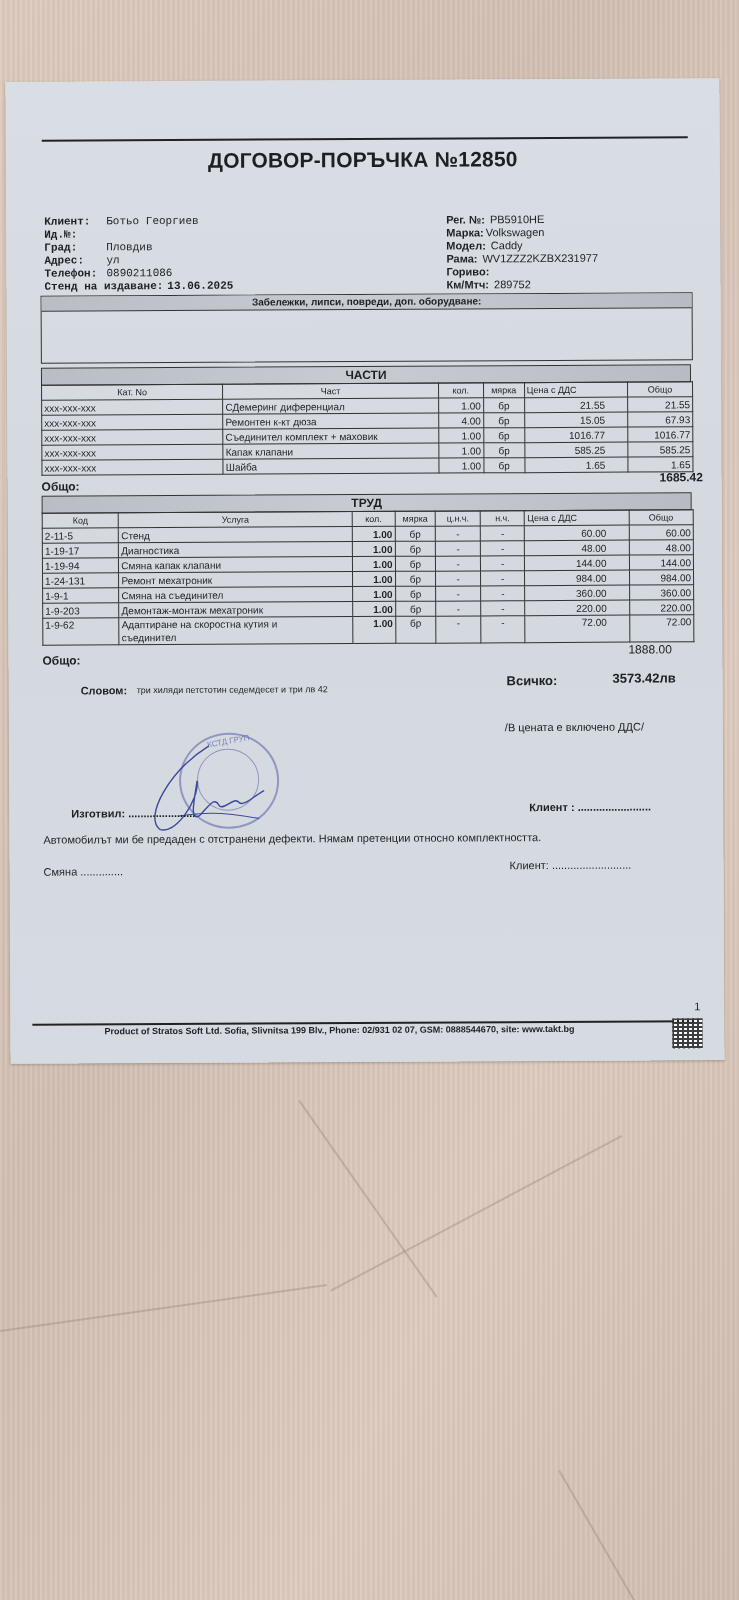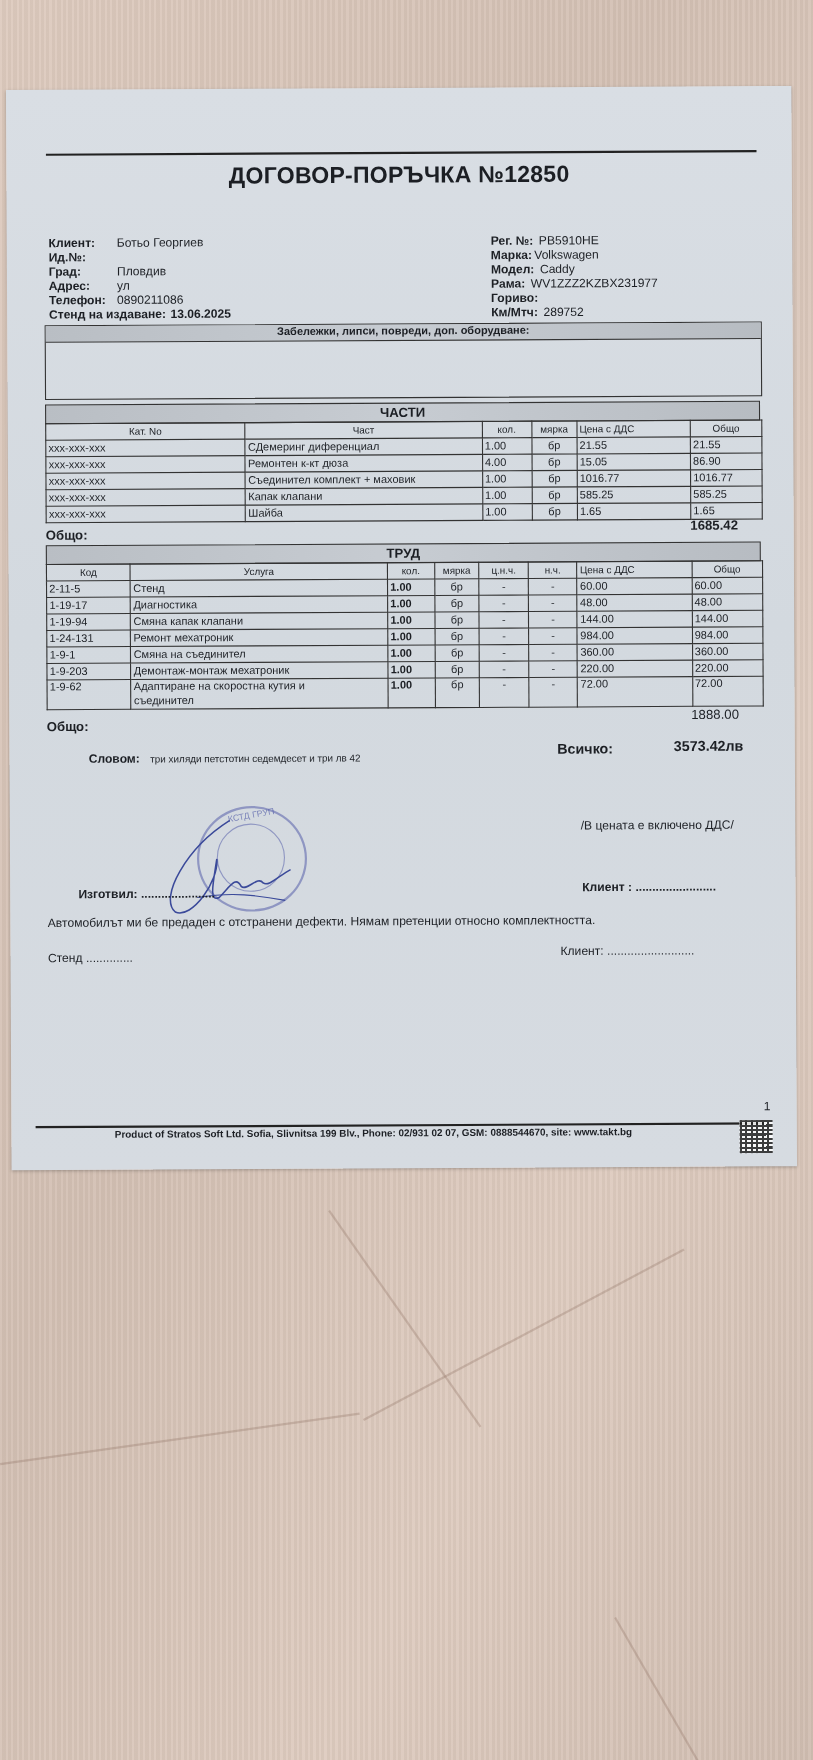--- a/index.html
+++ b/index.html
@@ -23,21 +23,21 @@
     .rule{position:absolute;height:1.5px;background:#222;}
     .title{position:absolute;left:0;width:100%;top:68px;text-align:center;font-weight:bold;font-size:21px;letter-spacing:0.2px;}
     .info{position:absolute;font-size:11px;line-height:13px;}
     .info .row{display:flex;white-space:nowrap;height:13px;}
     .info .lbl{font-weight:bold;}
     .box{position:absolute;border:1px solid #333;}
     .band{background:linear-gradient(90deg,#b9bec4,#c7ccd2 50%,#b7bcc2);border-bottom:1px solid #333;text-align:center;font-weight:bold;}
     table{border-collapse:collapse;position:absolute;font-size:10px;}
     td,th{border:1px solid #333;padding:0 2px;height:14px;line-height:13px;white-space:nowrap;}
     th{font-weight:normal;font-size:9px;}
-    .r{}
+    .r{text-align:right;}
     .c{text-align:center;}
     .b{font-weight:bold;}
     .tot{position:absolute;font-size:12px;}
     .sm{font-size:11px;}
     .stamp{position:absolute;border-radius:50%;border:2px solid rgba(85,95,170,0.55);}
     .sig{position:absolute;}
     .qr{position:absolute;width:30px;height:30px;
       background:
         repeating-linear-gradient(0deg,#222 0 2px,transparent 2px 4px),
         repeating-linear-gradient(90deg,#222 0 2px,#fff 2px 5px);
@@ -49,21 +49,21 @@
 <div class="fold" style="left:300px;top:1100px;width:240px;transform:rotate(55deg);"></div>
 <div class="fold" style="left:330px;top:1290px;width:330px;transform:rotate(-28deg);"></div>
 <div class="fold" style="left:0px;top:1330px;width:330px;transform:rotate(-8deg);"></div>
 <div class="fold" style="left:560px;top:1470px;width:200px;transform:rotate(60deg);"></div>
 
 <div class="paper">
 
   <div class="rule" style="left:36px;top:58px;width:646px;"></div>
   <div class="title">ДОГОВОР-ПОРЪЧКА №12850</div>
 
-  <div class="info" style="left:38px;top:134px;">
+  <div class="info" style="left:38px;top:134px;font-family:Liberation Mono, monospace;">
     <div class="row">
         <span class="lbl" style="width:62px">Клиент:</span>
         <span>Ботьо Георгиев</span>
       </div>
     <div class="row">
         <span class="lbl" style="width:62px">Ид.№:</span>
         <span></span>
       </div>
     <div class="row">
         <span class="lbl" style="width:62px">Град:</span>
@@ -136,21 +136,21 @@
             <td class="c">бр</td>
             <td class="r" style="padding-right:22px">21.55</td>
             <td class="r">21.55</td>
           </tr>
         <tr>
             <td>xxx-xxx-xxx</td>
             <td>Ремонтен к-кт дюза</td>
             <td class="r">4.00</td>
             <td class="c">бр</td>
             <td class="r" style="padding-right:22px">15.05</td>
-            <td class="r">86.90</td>
+            <td class="r">67.93</td>
           </tr>
         <tr>
             <td>xxx-xxx-xxx</td>
             <td>Съединител комплект + маховик</td>
             <td class="r">1.00</td>
             <td class="c">бр</td>
             <td class="r" style="padding-right:22px">1016.77</td>
             <td class="r">1016.77</td>
           </tr>
         <tr>
@@ -166,21 +166,21 @@
             <td>Шайба</td>
             <td class="r">1.00</td>
             <td class="c">бр</td>
             <td class="r" style="padding-right:22px">1.65</td>
             <td class="r">1.65</td>
           </tr>
       </tbody>
     </table>
   </div>
   <div class="tot b" style="left:34px;top:398px;">Общо:</div>
-  <div class="tot b" style="left:620px;top:392px;text-align:center;">1685.42</div>
+  <div class="tot b" style="left:652px;top:392px;text-align:center;">1685.42</div>
 
   <div class="box" style="left:34px;top:414px;width:650px;height:150px;border:none;">
     <div class="band" style="border:1px solid #333;font-size:12px;height:16px;line-height:16px;">ТРУД</div>
     <table style="left:0;top:17px;width:652px;">
       <thead>
         <tr>
           <th style="width:72px">Код</th>
           <th style="width:230px">Услуга</th>
           <th style="width:38px">кол.</th>
           <th style="width:36px">мярка</th>
@@ -267,34 +267,34 @@
       </tbody>
     </table>
   </div>
   <div class="tot b" style="left:34px;top:572px;">Общо:</div>
   <div class="tot" style="left:620px;top:564px;">1888.00</div>
 
   <div class="abs b" style="left:72px;top:603px;font-size:11px;">Словом:</div>
   <div class="abs" style="left:128px;top:604px;font-size:9px;">три хиляди петстотин  седемдесет и три лв 42</div>
   <div class="abs b" style="left:498px;top:594px;font-size:13px;">Всичко:</div>
   <div class="abs b" style="left:604px;top:592px;font-size:13px;">3573.42лв</div>
-  <div class="abs sm" style="left:519px;top:642px;margin-top:24px;">/В цената е включено ДДС/</div>
+  <div class="abs sm" style="left:496px;top:642px;">/В цената е включено ДДС/</div>
 
   <div class="stamp" style="left:170px;top:652px;width:96px;height:92px;">
     <div style="position:absolute;left:16px;top:14px;width:60px;height:60px;border-radius:50%;border:1px solid rgba(85,95,170,0.55);"></div>
     <div style="position:absolute;left:26px;top:2px;font-size:8px;color:rgba(85,95,170,0.7);transform:rotate(-10deg);">КСТД ГРУП</div>
   </div>
   <svg class="sig" style="left:130px;top:660px;" width="150" height="100" viewBox="0 0 150 100">
     <path d="M 70 5 C 30 30, 5 75, 20 88 C 35 95, 60 60, 58 40 C 55 60, 50 80, 60 75 C 70 65, 75 55, 80 65 C 85 70, 95 55, 100 62 C 105 66, 115 55, 125 50" fill="none" stroke="#3b4a9a" stroke-width="1.4"></path>
     <path d="M 40 75 C 60 72, 80 70, 120 78" fill="none" stroke="#3b4a9a" stroke-width="1"></path>
   </svg>
 
   <div class="abs b sm" style="left:62px;top:726px;">Изготвил: ......................</div>
   <div class="abs b sm" style="left:520px;top:722px;">Клиент : ........................</div>
   <div class="abs sm" style="left:34px;top:752px;">Автомобилът ми бе предаден с отстранени дефекти. Нямам претенции относно комплектността.</div>
-  <div class="abs sm" style="left:34px;top:784px;">Стенд ..............</div>
+  <div class="abs sm" style="left:34px;top:784px;">Смяна ..............</div>
   <div class="abs sm" style="left:500px;top:780px;">Клиент: ..........................</div>
 
   <div class="abs" style="left:684px;top:922px;font-size:11px;">1</div>
   <div class="rule" style="left:22px;top:942px;width:662px;"></div>
   <div class="abs b" style="left:94px;top:945px;font-size:9px;">Product of Stratos Soft Ltd. Sofia, Slivnitsa 199 Blv., Phone: 02/931 02 07, GSM: 0888544670, site: www.takt.bg</div>
   <div class="qr" style="left:662px;top:940px;"></div>
 </div>
 
 </body></html>

